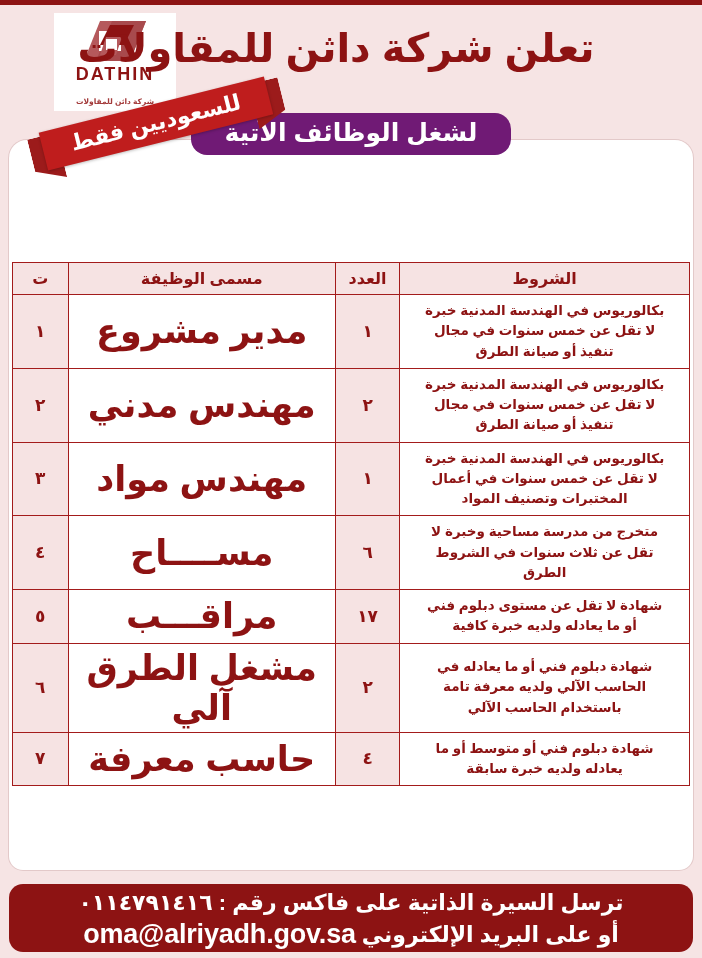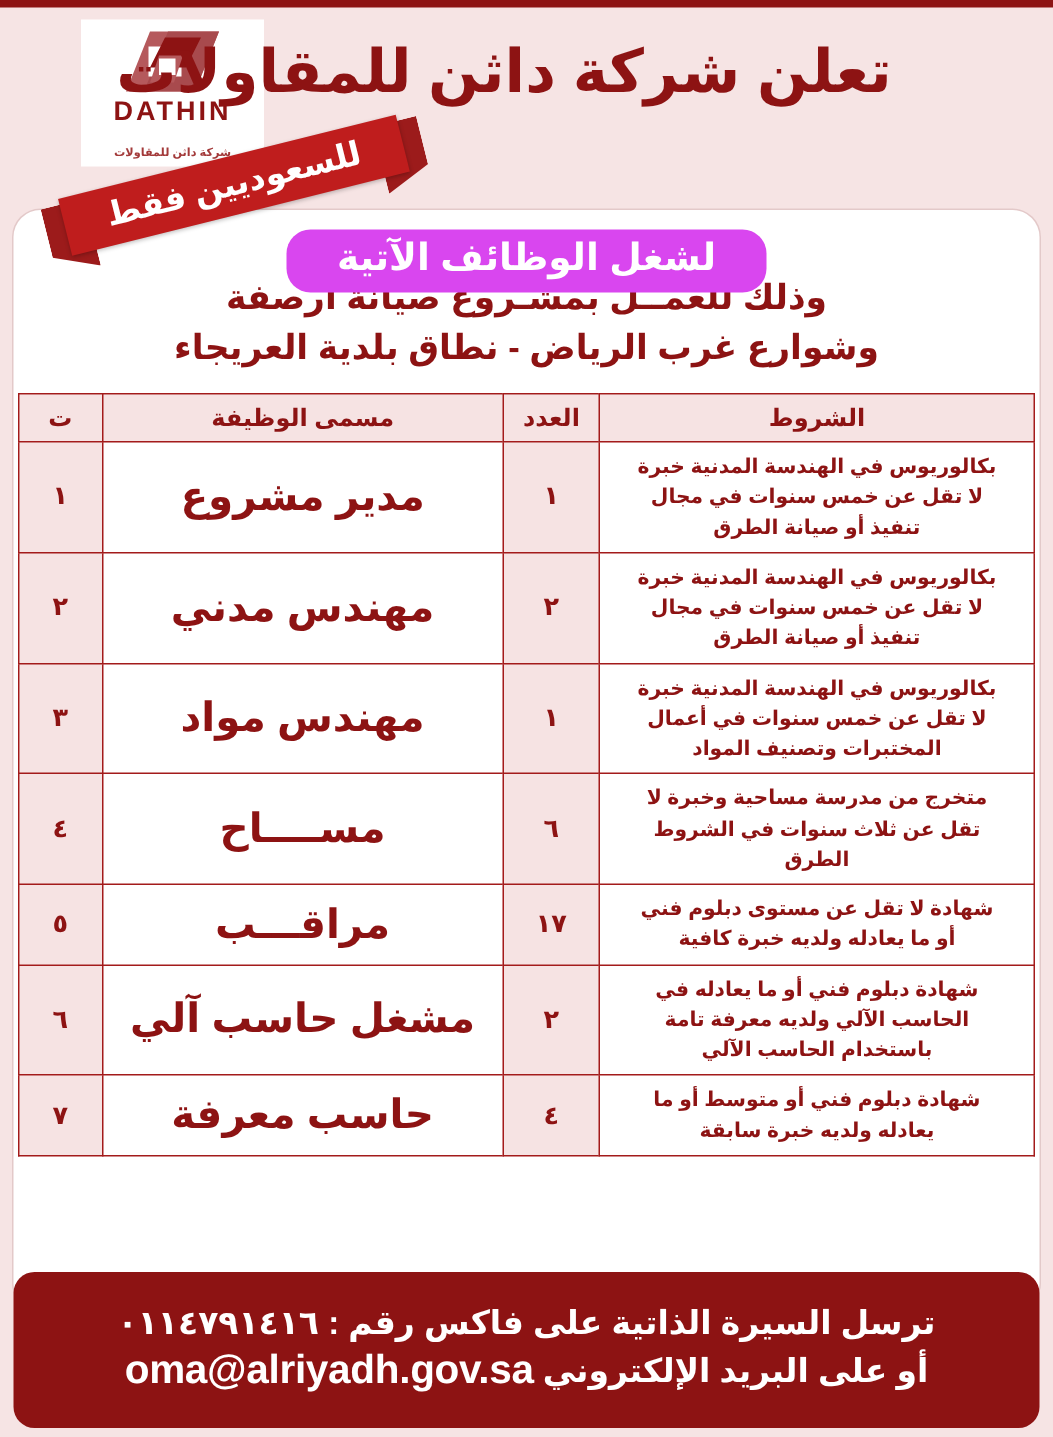--- a/index.html
+++ b/index.html
@@ -94,28 +94,27 @@
   
   .pill {
     position: absolute;
     top: 113px;
     left: 0; right: 0;
     text-align: center;
     z-index: 6;
   }
   .pill span {
     display: inline-block;
-    background: #d946ef;
+    background: #701a75;
     color: #ffffff;
     font-size: 25px;
     font-weight: bold;
     padding: 5px 34px 8px 34px;
     border-radius: 16px;
     line-height: 1.15;
-    margin-top: 40px;
   }
   
   .ribbon {
     position: absolute;
     top: 104px;
     right: 430px;
     width: 232px;
     z-index: 7;
     transform: rotate(-14deg);
   }
@@ -189,47 +188,47 @@
   col.c-idx   { width: 8.2%; }
   col.c-title { width: 39.5%; }
   col.c-count { width: 9.5%; }
   col.c-cond  { width: 42.8%; }
   td.idx {
     background: #f6e3e3;
     font-size: 17px;
   }
   td.title {
     background: #ffffff;
-    font-size: 27px;
+    font-size: 35px;
     letter-spacing: 1px;
     padding: 4px 8px;
   }
   td.count {
     background: #f6e3e3;
     font-size: 17px;
   }
   td.cond {
     background: #ffffff;
     font-size: 13.5px;
     line-height: 1.5;
     padding: 6px 19px;
     text-align: center;
   }
   
   .footer {
     position: absolute;
     left: 9px; right: 9px; bottom: 6px;
-    height: 104px;
+    height: 68px;
     background: #8d1313;
     border-radius: 14px;
     color: #ffffff;
     display: flex;
     flex-direction: column;
     align-items: center;
-    justify-content: center;
+    justify-content: flex-end;
     gap: 2px;
   }
   .footer-line1 {
     font-size: 22px;
     font-weight: bold;
     line-height: 1.2;
     white-space: nowrap;
   }
   .footer-line2 {
     font-size: 22px;
@@ -287,24 +286,20 @@
   </div>
 
   <div class="ribbon">
     <div class="ribbon-tail"></div>
     <div class="ribbon-tail-r"></div>
     <div class="ribbon-body">للسعوديين فقط</div>
   </div>
 
   <div class="card">
 
-    <div class="subhead">
-      <div>وذلك للعمــل بمشـروع صيانة أرصفة</div>
-      <div>وشوارع غرب الرياض - نطاق بلدية العريجاء</div>
-    </div>
 
     <table class="jobs">
       <colgroup>
         <col class="c-cond">
           <col class="c-count">
           <col class="c-title">
           <col class="c-idx">
       </colgroup>
       <thead>
         <tr>
@@ -341,21 +336,21 @@
           </tr>
           <tr>
             <td class="cond">شهادة لا تقل عن مستوى دبلوم فني أو ما يعادله ولديه خبرة كافية</td>
             <td class="count">١٧</td>
             <td class="title">مراقـــب</td>
             <td class="idx">٥</td>
           </tr>
           <tr>
             <td class="cond">شهادة دبلوم فني أو ما يعادله في الحاسب الآلي ولديه معرفة تامة باستخدام الحاسب الآلي</td>
             <td class="count">٢</td>
-            <td class="title">مشغل حاسب آلي</td>
+            <td class="title">مشغل الطرق آلي</td>
             <td class="idx">٦</td>
           </tr>
           <tr>
             <td class="cond">شهادة دبلوم فني أو متوسط أو ما يعادله ولديه خبرة سابقة</td>
             <td class="count">٤</td>
             <td class="title">حاسب معرفة</td>
             <td class="idx">٧</td>
           </tr>
         </tbody>
     </table>

